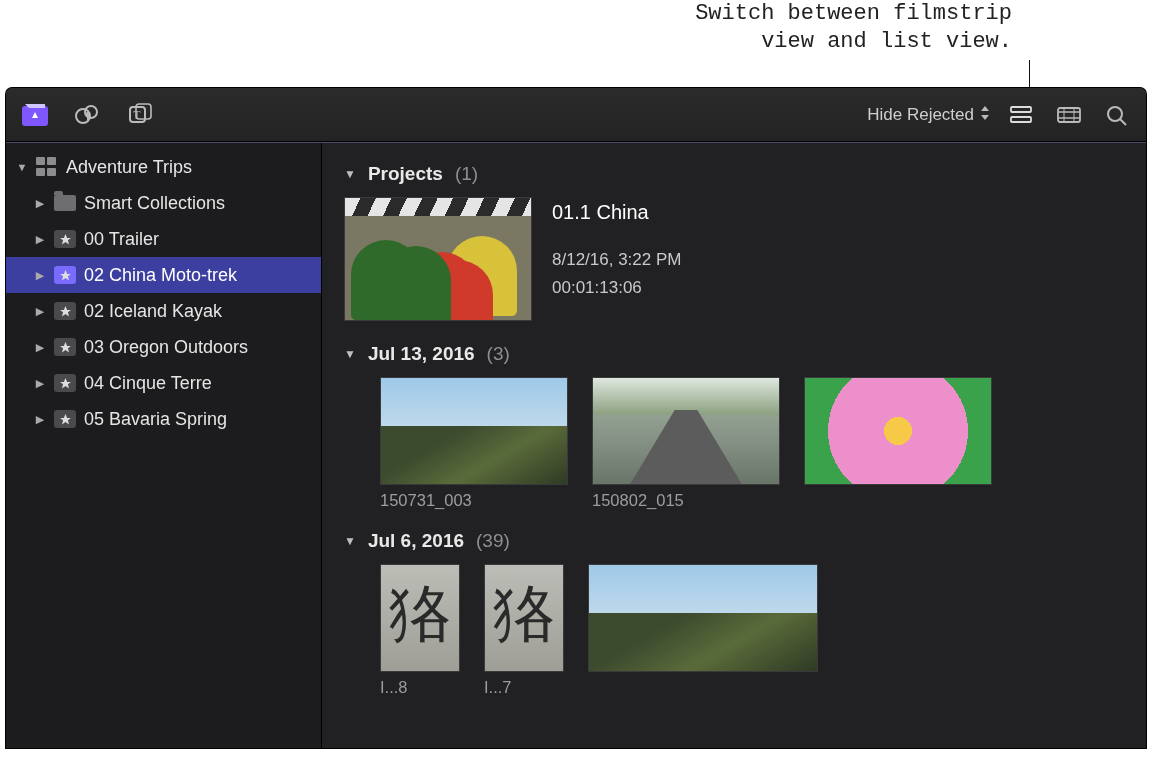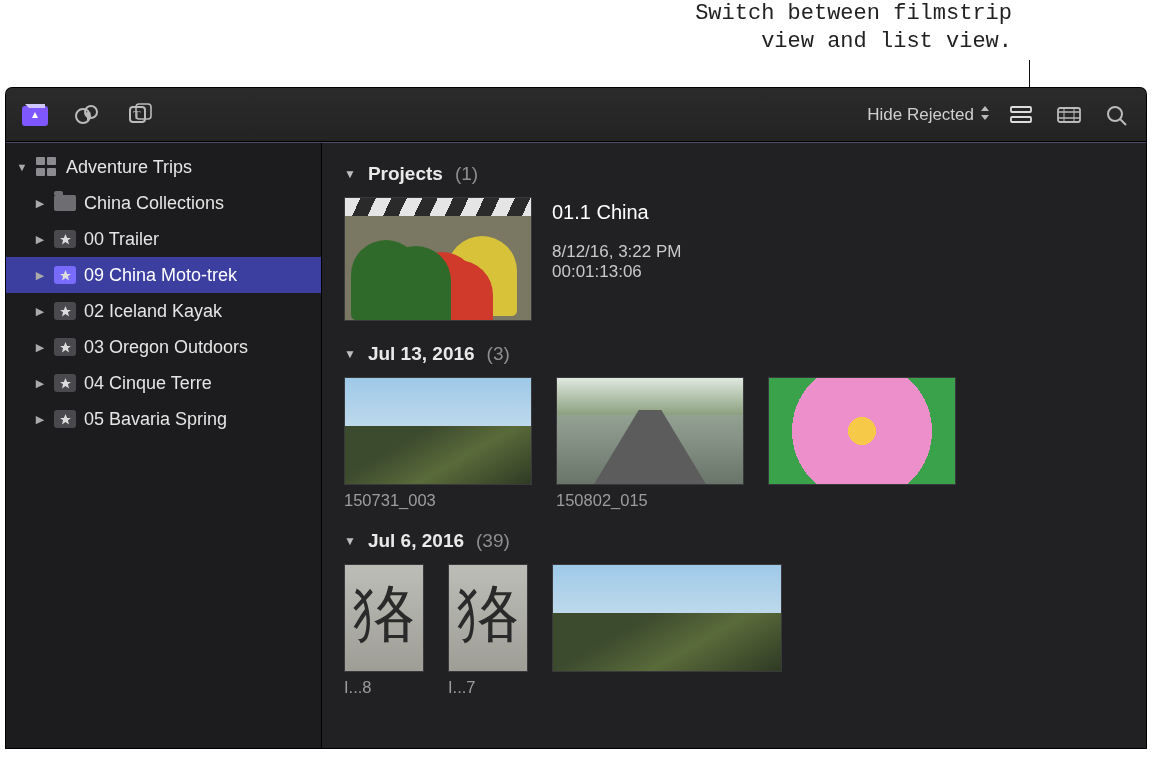--- a/index.html
+++ b/index.html
@@ -130,23 +130,23 @@
     border:1px solid #3a3a3c;
     position:relative;
     background:#555;
     overflow:hidden;
   }
   .clapper{
     position:absolute;top:0;left:0;right:0;height:18px;
     background:repeating-linear-gradient(115deg,#e5e5e5 0 14px,#2a2a2a 14px 28px);
   }
   .proj-img{position:absolute;top:18px;left:0;right:0;bottom:0;}
-  .proj-meta{ color:#c9c9cb; font-size:17px; display:flex;flex-direction:column; padding-top:4px;}
+  .proj-meta{ color:#c9c9cb; font-size:17px; display:flex;flex-direction:column; gap:8px; padding-top:4px;}
   .proj-meta .title{ color:#fff; font-size:20px; margin-bottom:18px;}
-  .clip-grid{ display:flex; flex-wrap:wrap; gap:28px 24px; margin-bottom:20px;}
+  .clip-grid{ display:flex; flex-wrap:wrap; gap:28px 24px; margin-bottom:20px;margin-left:36px;}
   .clip{ display:flex; flex-direction:column; gap:6px; }
   .clip-thumb{
     width:188px; height:108px;
     background:#666;
     border:1px solid #3a3a3c;
     position:relative;
     overflow:hidden;
   }
   .clip-thumb.small{ width:80px; height:108px; }
   .clip-thumb.large{ width:230px; height:108px; }
@@ -238,39 +238,39 @@
             <span></span>
             <span></span>
             <span></span>
           </span>
         <span>Adventure Trips</span>
       </div>
       <div id="sidebar-items">
           <div class="lib-row indent1">
             <span class="disclosure">▶</span>
             <span class="folder-icon"></span>
-            <span>China Collections</span>
+            <span>Smart Collections</span>
           </div>
           <div class="lib-row indent1">
             <span class="disclosure">▶</span>
             <span class="event-icon star">
               <svg viewBox="0 0 24 24">
                 <polygon points="12,2 15,9 22,9 16.5,13.5 18.5,21 12,16.8 5.5,21 7.5,13.5 2,9 9,9" fill="#ddd"></polygon>
               </svg>
             </span>
             <span>00 Trailer</span>
           </div>
           <div class="lib-row indent1 selected">
             <span class="disclosure">▶</span>
             <span class="event-icon star sel">
               <svg viewBox="0 0 24 24">
                 <polygon points="12,2 15,9 22,9 16.5,13.5 18.5,21 12,16.8 5.5,21 7.5,13.5 2,9 9,9" fill="#ddd"></polygon>
               </svg>
             </span>
-            <span>09 China Moto-trek</span>
+            <span>02 China Moto-trek</span>
           </div>
           <div class="lib-row indent1">
             <span class="disclosure">▶</span>
             <span class="event-icon star">
               <svg viewBox="0 0 24 24">
                 <polygon points="12,2 15,9 22,9 16.5,13.5 18.5,21 12,16.8 5.5,21 7.5,13.5 2,9 9,9" fill="#ddd"></polygon>
               </svg>
             </span>
             <span>02 Iceland Kayak</span>
           </div>

